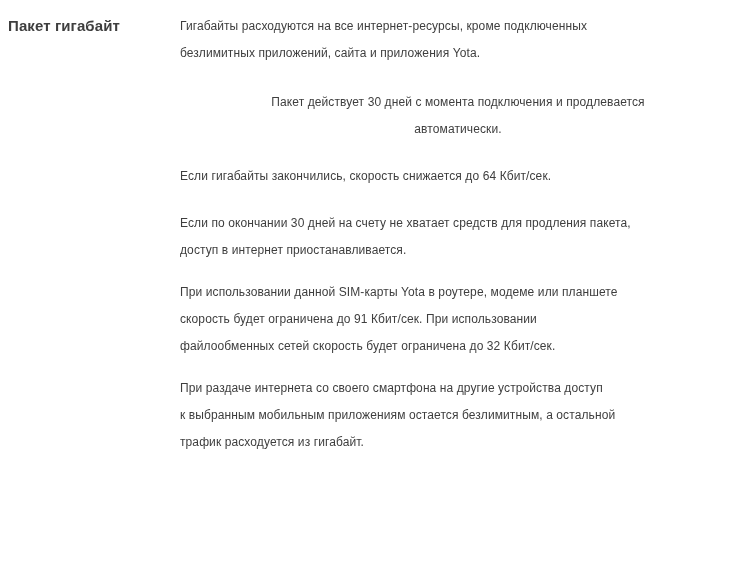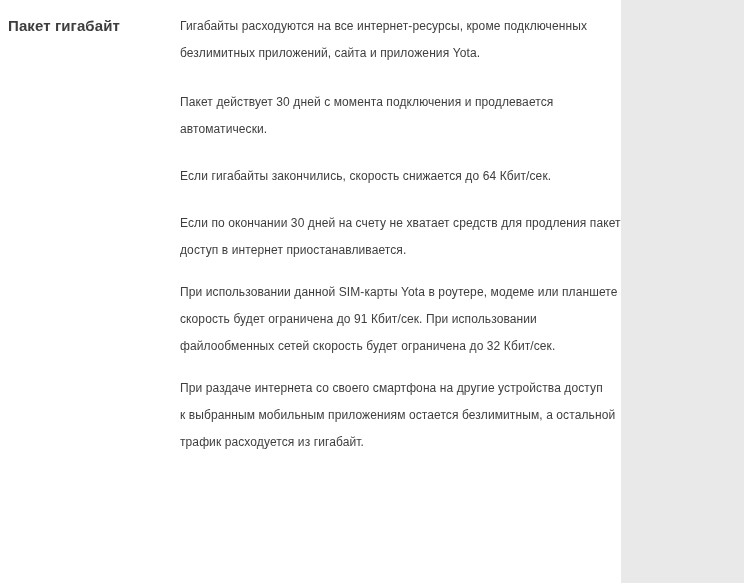--- a/index.html
+++ b/index.html
@@ -4,21 +4,21 @@
 <style>
   :root {
     --text: #3e3e3e;
     --muted: #a8a8a8;
     --bg: #ffffff;
   }
   * { margin: 0; padding: 0; box-sizing: border-box; }
   html, body { background: #e9e9e9; }
   body { font-family: "Liberation Sans", "DejaVu Sans", sans-serif; }
   .page {
-    width: 621px;
+    width: 744px;
     height: 583px;
     background: var(--bg);
     padding: 13px 0 0 8px;
     display: flex;
     overflow: hidden;
   }
   .label-col {
     width: 172px;
     flex: none;
   }
@@ -36,21 +36,21 @@
   .para {
     font-size: 12px;
     line-height: 27px;
     color: var(--text);
     white-space: pre-line;
     letter-spacing: 0.1px;
   }
   .subheading { color: var(--muted); }
   .mb22 { margin-bottom: 22px; }
   .mb10 { margin-bottom: 10px; }
-  .mb18 { margin-bottom: 18px; }
+  .mb18 { margin-bottom: 18px; text-align: center; }
   .mb20 { margin-bottom: 20px; margin-top: 20px; }
   .mb15 { margin-bottom: 15px; }
   .mb0  { margin-bottom: 0; }
 </style>
 </head>
 <body>
 
 <div class="page">
   <div class="label-col">
     <div class="row-label">Пакет гигабайт</div>

